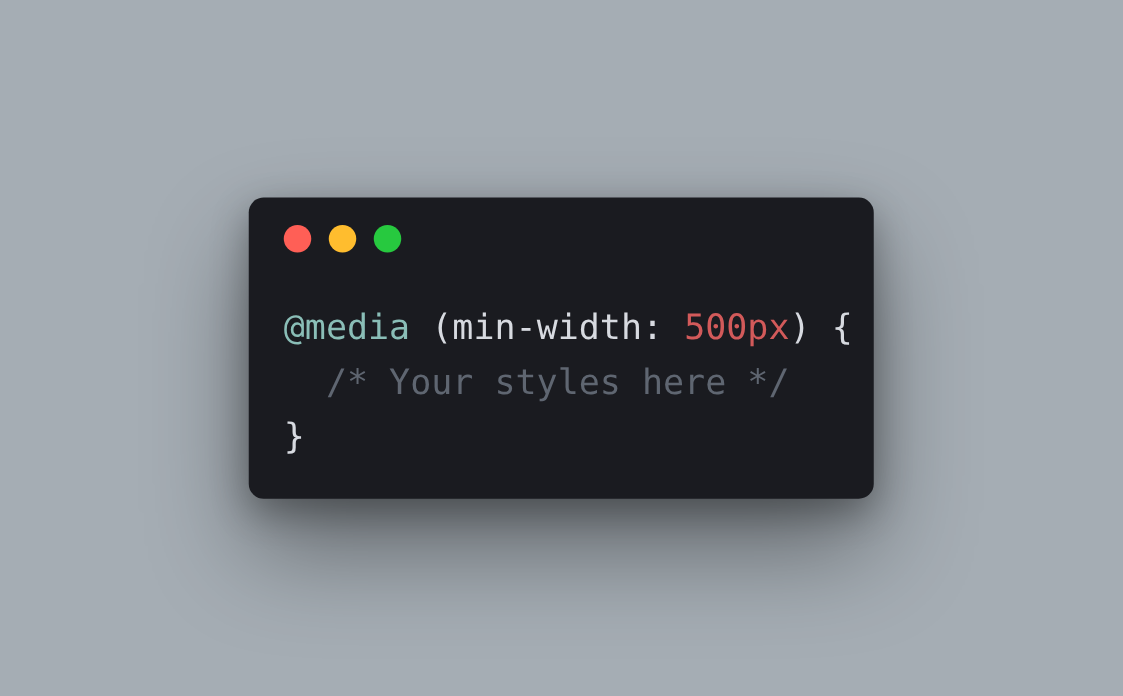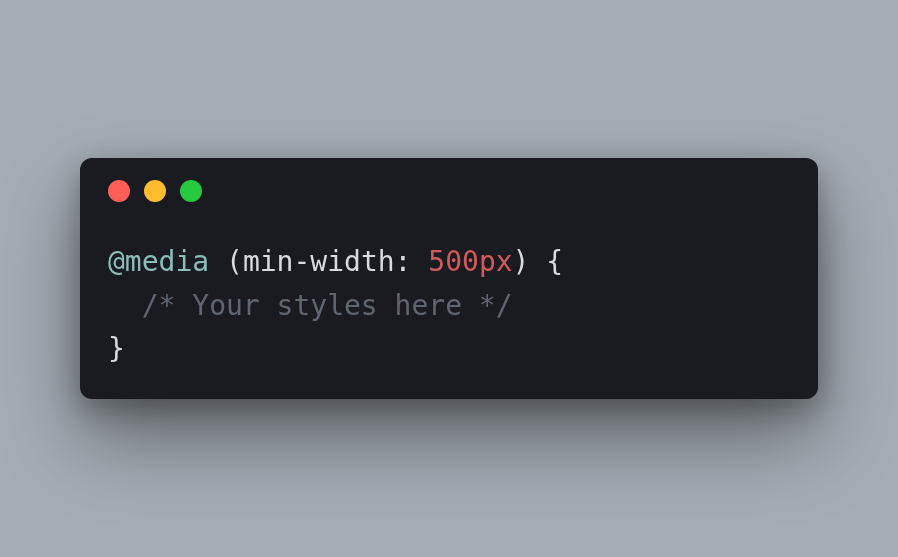--- a/index.html
+++ b/index.html
@@ -6,21 +6,21 @@
   body {
     width: 898px;
     height: 557px;
     background: #a5adb4;
     display: flex;
     align-items: center;
     justify-content: center;
     font-family: ui-monospace, 'SF Mono', 'Monaco', 'Consolas', monospace;
   }
   .window {
-    width: 738px;
+    width: 500px;
     background: #1a1b20;
     border-radius: 12px;
     box-shadow: 0 40px 80px rgba(0,0,0,0.4), 0 10px 30px rgba(0,0,0,0.3);
     padding: 22px 12px 28px 28px;
   }
   .traffic-lights {
     display: flex;
     gap: 14px;
     margin-bottom: 38px;
   }

